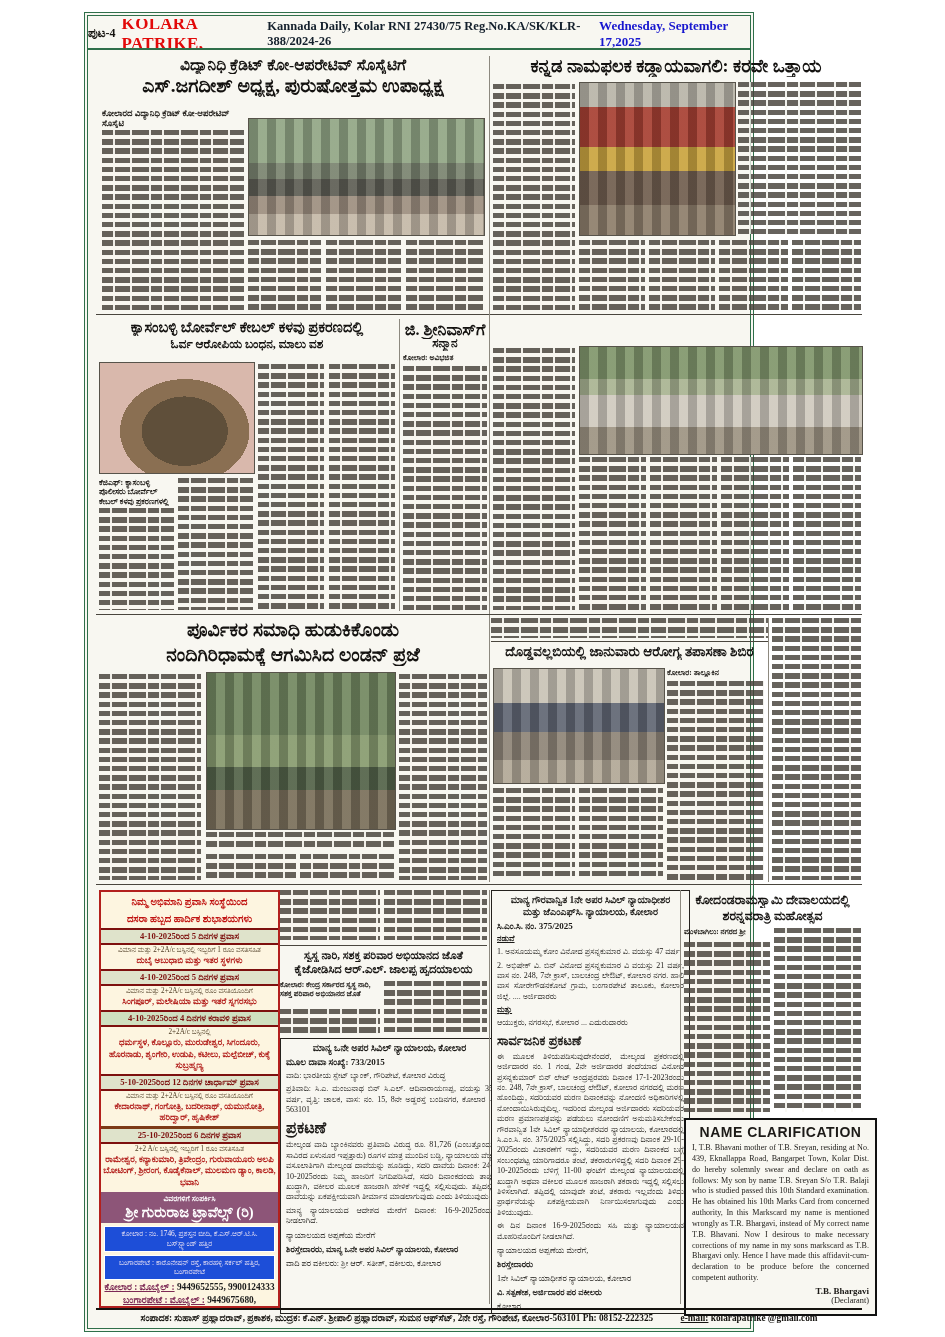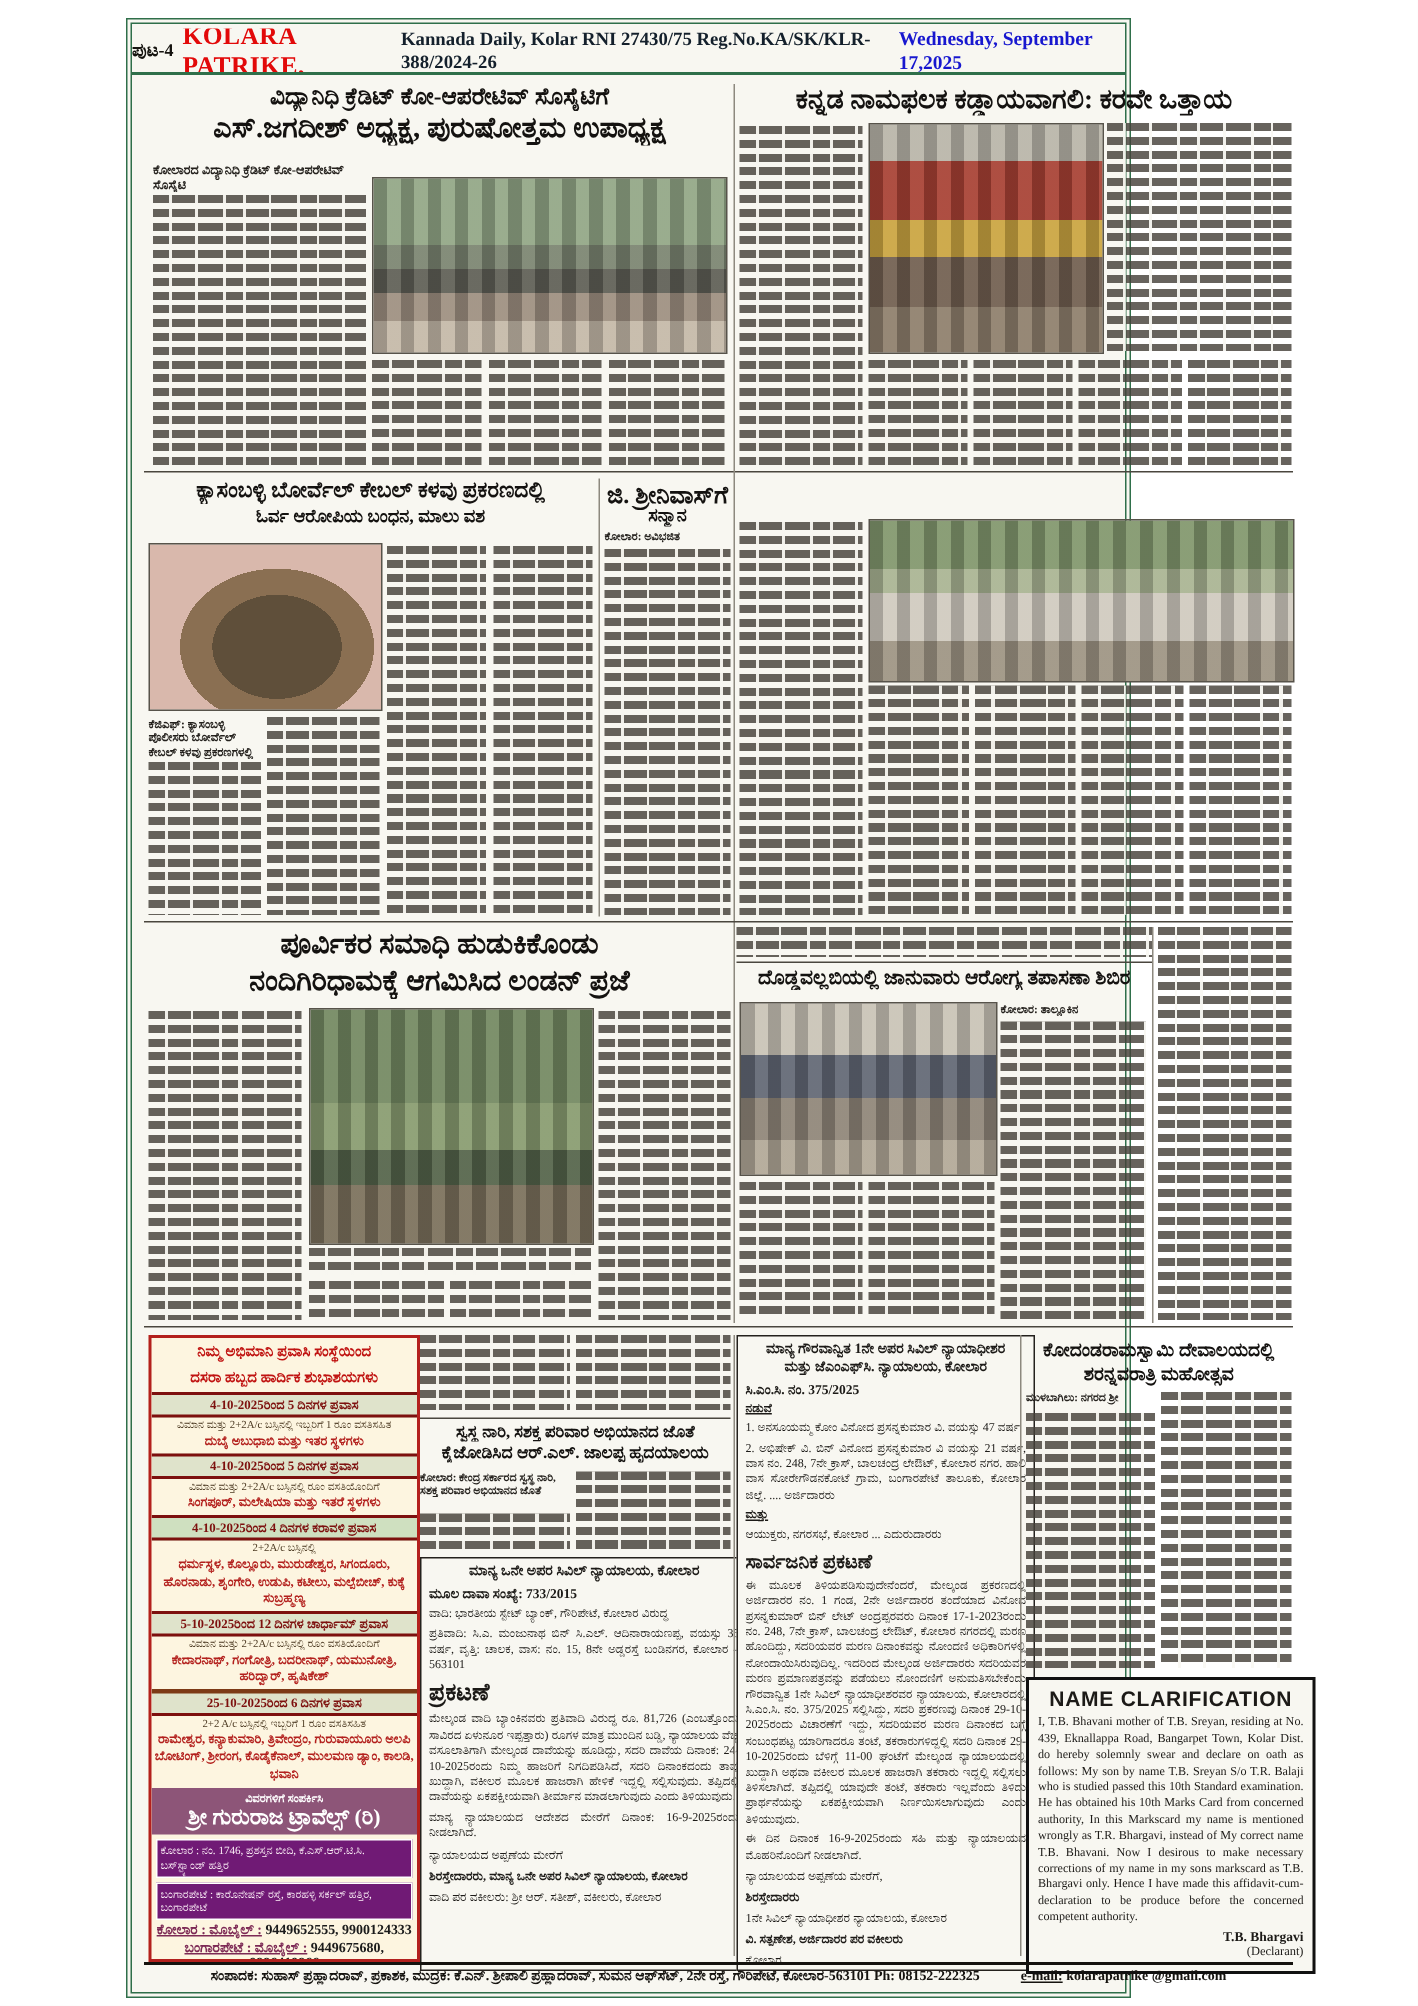--- a/index.html
+++ b/index.html
@@ -32,21 +32,21 @@
   
   #ad{position:absolute;border:2px solid #b3201d;background:#fdf5e0;overflow:hidden;}
   #ad .greet{color:#c01311;font-weight:bold;text-align:center;font-size:10px;line-height:1.35;padding-top:3px;}
   #ad .bar{background:#dfe3cb;color:#7d100e;font-weight:bold;text-align:center;font-size:8.6px;
            border-top:2px solid #7d100e;border-bottom:2px solid #7d100e;margin-top:3px;padding:1px 0;}
   #ad .mode{font-size:7.2px;text-align:center;color:#4c3a22;padding:1px 2px;}
   #ad .dest{font-size:8.6px;font-weight:bold;text-align:center;color:#b3201d;line-height:1.3;padding:0 2px;}
   #ad .purple{background:#8d5578;color:#fff;text-align:center;margin-top:4px;padding:2px 0 3px;}
   #ad .purple .small{font-size:7.6px;font-weight:bold;}
   #ad .purple .big{font-size:14.5px;font-weight:bold;line-height:1.15;}
-  #ad .addr{background:#701a75;color:#fbeef6;font-size:7.4px;margin:3px 3px 0;
+  #ad .addr{background:#1d4ed8;color:#fbeef6;font-size:7.4px;text-align:center;margin:3px 3px 0;
             padding:2px;border:1px solid #fff;line-height:1.3;}
   #ad .phone{font-size:9.3px;font-weight:bold;color:#1b1b1b;text-align:center;margin-top:2px;}
   #ad .phone b{color:#7d2a55;text-decoration:underline;}
   #nameclar{position:absolute;border:2px solid #111;background:#f8f7f1;padding:4px 6px;overflow:hidden;}
   #nameclar .t{font-weight:bold;text-align:center;font-size:14px;letter-spacing:.5px;
                font-family:"Liberation Sans", sans-serif;}
   #nameclar .b{font-size:8.1px;line-height:1.34;text-align:justify;margin-top:3px;}
   #nameclar .s{font-size:9px;font-weight:bold;text-align:right;margin-top:2px;}
   #nameclar .s2{font-size:8.3px;text-align:right;}
   #masthead{position:absolute;left:0;top:3px;width:100%;height:29px;display:flex;align-items:center;
@@ -140,21 +140,21 @@
   <div class="hrule" style="left:8px;top:868px;width:766px;"></div>
 
   <div id="ad" style="left:11px;top:874px;width:177px;height:414px;">
     <div class="greet">ನಿಮ್ಮ ಅಭಿಮಾನಿ ಪ್ರವಾಸಿ ಸಂಸ್ಥೆಯಿಂದ</div>
     <div class="greet">ದಸರಾ ಹಬ್ಬದ ಹಾರ್ದಿಕ ಶುಭಾಶಯಗಳು</div>
     <div class="bar">4-10-2025ರಿಂದ 5 ದಿನಗಳ ಪ್ರವಾಸ</div>
     <div class="mode">ವಿಮಾನ ಮತ್ತು 2+2A/c ಬಸ್ಸಿನಲ್ಲಿ ಇಬ್ಬರಿಗೆ 1 ರೂಂ ವಸತಿಸಹಿತ</div>
     <div class="dest">ದುಬೈ ಅಬುಧಾಬಿ ಮತ್ತು ಇತರ ಸ್ಥಳಗಳು</div>
     <div class="bar">4-10-2025ರಿಂದ 5 ದಿನಗಳ ಪ್ರವಾಸ</div>
     <div class="mode">ವಿಮಾನ ಮತ್ತು 2+2A/c ಬಸ್ಸಿನಲ್ಲಿ ರೂಂ ವಸತಿಯೊಂದಿಗೆ</div>
-    <div class="dest">ಸಿಂಗಪೂರ್, ಮಲೇಷಿಯಾ ಮತ್ತು ಇತರೆ ಸ್ಥಳಗಳು</div>
+    <div class="dest">ಸಿಂಗಪೂರ್, ಮಲೇಷಿಯಾ ಮತ್ತು ಇತರೆ ಸ್ನಗರಸಭು</div>
     <div class="bar" style="background:#cfe0c0;">4-10-2025ರಿಂದ 4 ದಿನಗಳ ಕರಾವಳಿ ಪ್ರವಾಸ</div>
     <div class="mode">2+2A/c ಬಸ್ಸಿನಲ್ಲಿ</div>
     <div class="dest">ಧರ್ಮಸ್ಥಳ, ಕೊಲ್ಲೂರು, ಮುರುಡೇಶ್ವರ, ಸಿಗಂದೂರು, ಹೊರನಾಡು, ಶೃಂಗೇರಿ, ಉಡುಪಿ, ಕಟೀಲು, ಮಲ್ಪೆಬೀಚ್, ಕುಕ್ಕೆ ಸುಬ್ರಹ್ಮಣ್ಯ</div>
     <div class="bar">5-10-2025ರಿಂದ 12 ದಿನಗಳ ಚಾರ್ಧಾಮ್ ಪ್ರವಾಸ</div>
     <div class="mode">ವಿಮಾನ ಮತ್ತು 2+2A/c ಬಸ್ಸಿನಲ್ಲಿ ರೂಂ ವಸತಿಯೊಂದಿಗೆ</div>
     <div class="dest">ಕೇದಾರನಾಥ್, ಗಂಗೋತ್ರಿ, ಬದರೀನಾಥ್, ಯಮುನೋತ್ರಿ, ಹರಿದ್ವಾರ್, ಹೃಷಿಕೇಶ್</div>
     <div class="bar" style="border-top:3px solid #7d3a16;">25-10-2025ರಿಂದ 6 ದಿನಗಳ ಪ್ರವಾಸ</div>
     <div class="mode">2+2 A/c ಬಸ್ಸಿನಲ್ಲಿ ಇಬ್ಬರಿಗೆ 1 ರೂಂ ವಸತಿಸಹಿತ</div>
     <div class="dest">ರಾಮೇಶ್ವರ, ಕನ್ಯಾಕುಮಾರಿ, ತ್ರಿವೇಂದ್ರಂ, ಗುರುವಾಯೂರು ಅಲಪಿ ಬೋಟಿಂಗ್, ಶ್ರೀರಂಗ, ಕೊಡೈಕೆನಾಲ್, ಮುಲಮಣ ಡ್ಯಾಂ, ಕಾಲಡಿ, ಭವಾನಿ</div>
     <div class="purple">

